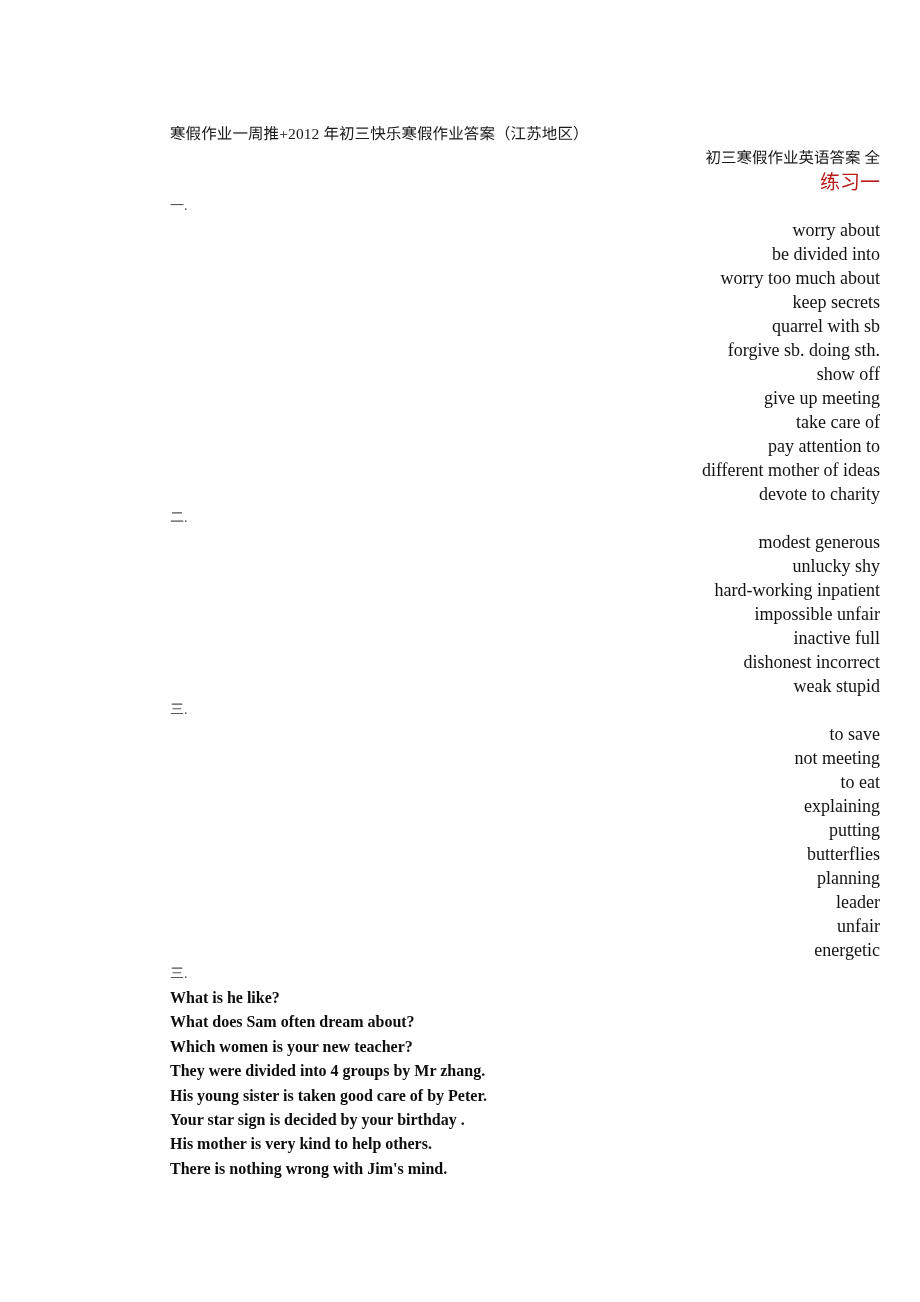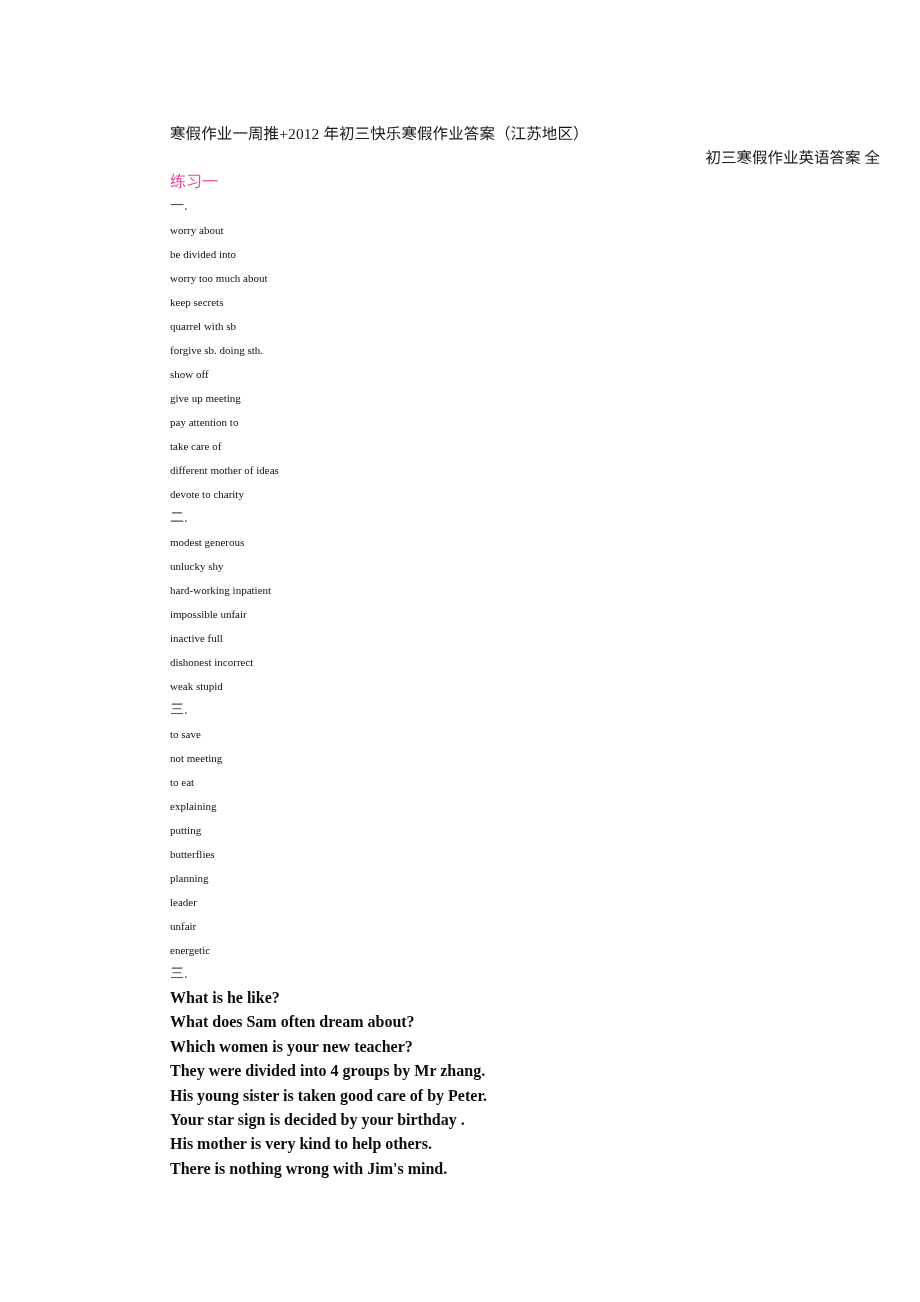--- a/index.html
+++ b/index.html
@@ -42,40 +42,42 @@
 
   .subtitle-line {
     font-size: 15.5px;
     line-height: 24px;
     color: #1a1a1a;
     white-space: pre;
     text-align: right;
   }
 
   .exercise-line {
-    font-size: 16px;
+    font-size: 20px;
     line-height: 24px;
-    color: #ec4899;
+    color: #b91c1c;
     white-space: pre;
+    text-align: right;
   }
 
   
   .section-marker {
     font-size: 14px;
     line-height: 24px;
     color: #555555;
     white-space: pre;
   }
 
   
   .answer-line {
-    font-size: 11px;
+    font-size: 18px;
     line-height: 24px;
     color: #111111;
     white-space: pre;
+    text-align: right;
   }
 
   
   .sentence-line {
     font-size: 16px;
     line-height: 24.4px;
     color: #0d0d0d;
     white-space: pre;
     font-weight: bold;
   }
@@ -100,22 +102,22 @@
     <div class="block">
       <div class="section-marker">一.</div>
       <div class="answer-line">worry about</div>
       <div class="answer-line">be divided into</div>
       <div class="answer-line">worry too much about</div>
       <div class="answer-line">keep secrets</div>
       <div class="answer-line">quarrel with sb</div>
       <div class="answer-line">forgive sb. doing sth.</div>
       <div class="answer-line">show off</div>
       <div class="answer-line">give up meeting</div>
+      <div class="answer-line">take care of</div>
       <div class="answer-line">pay attention to</div>
-      <div class="answer-line">take care of</div>
       <div class="answer-line">different mother of ideas</div>
       <div class="answer-line">devote to charity</div>
     </div>
 
     <div class="block">
       <div class="section-marker">二.</div>
       <div class="answer-line">modest generous</div>
       <div class="answer-line">unlucky shy</div>
       <div class="answer-line">hard-working inpatient</div>
       <div class="answer-line">impossible unfair</div>

